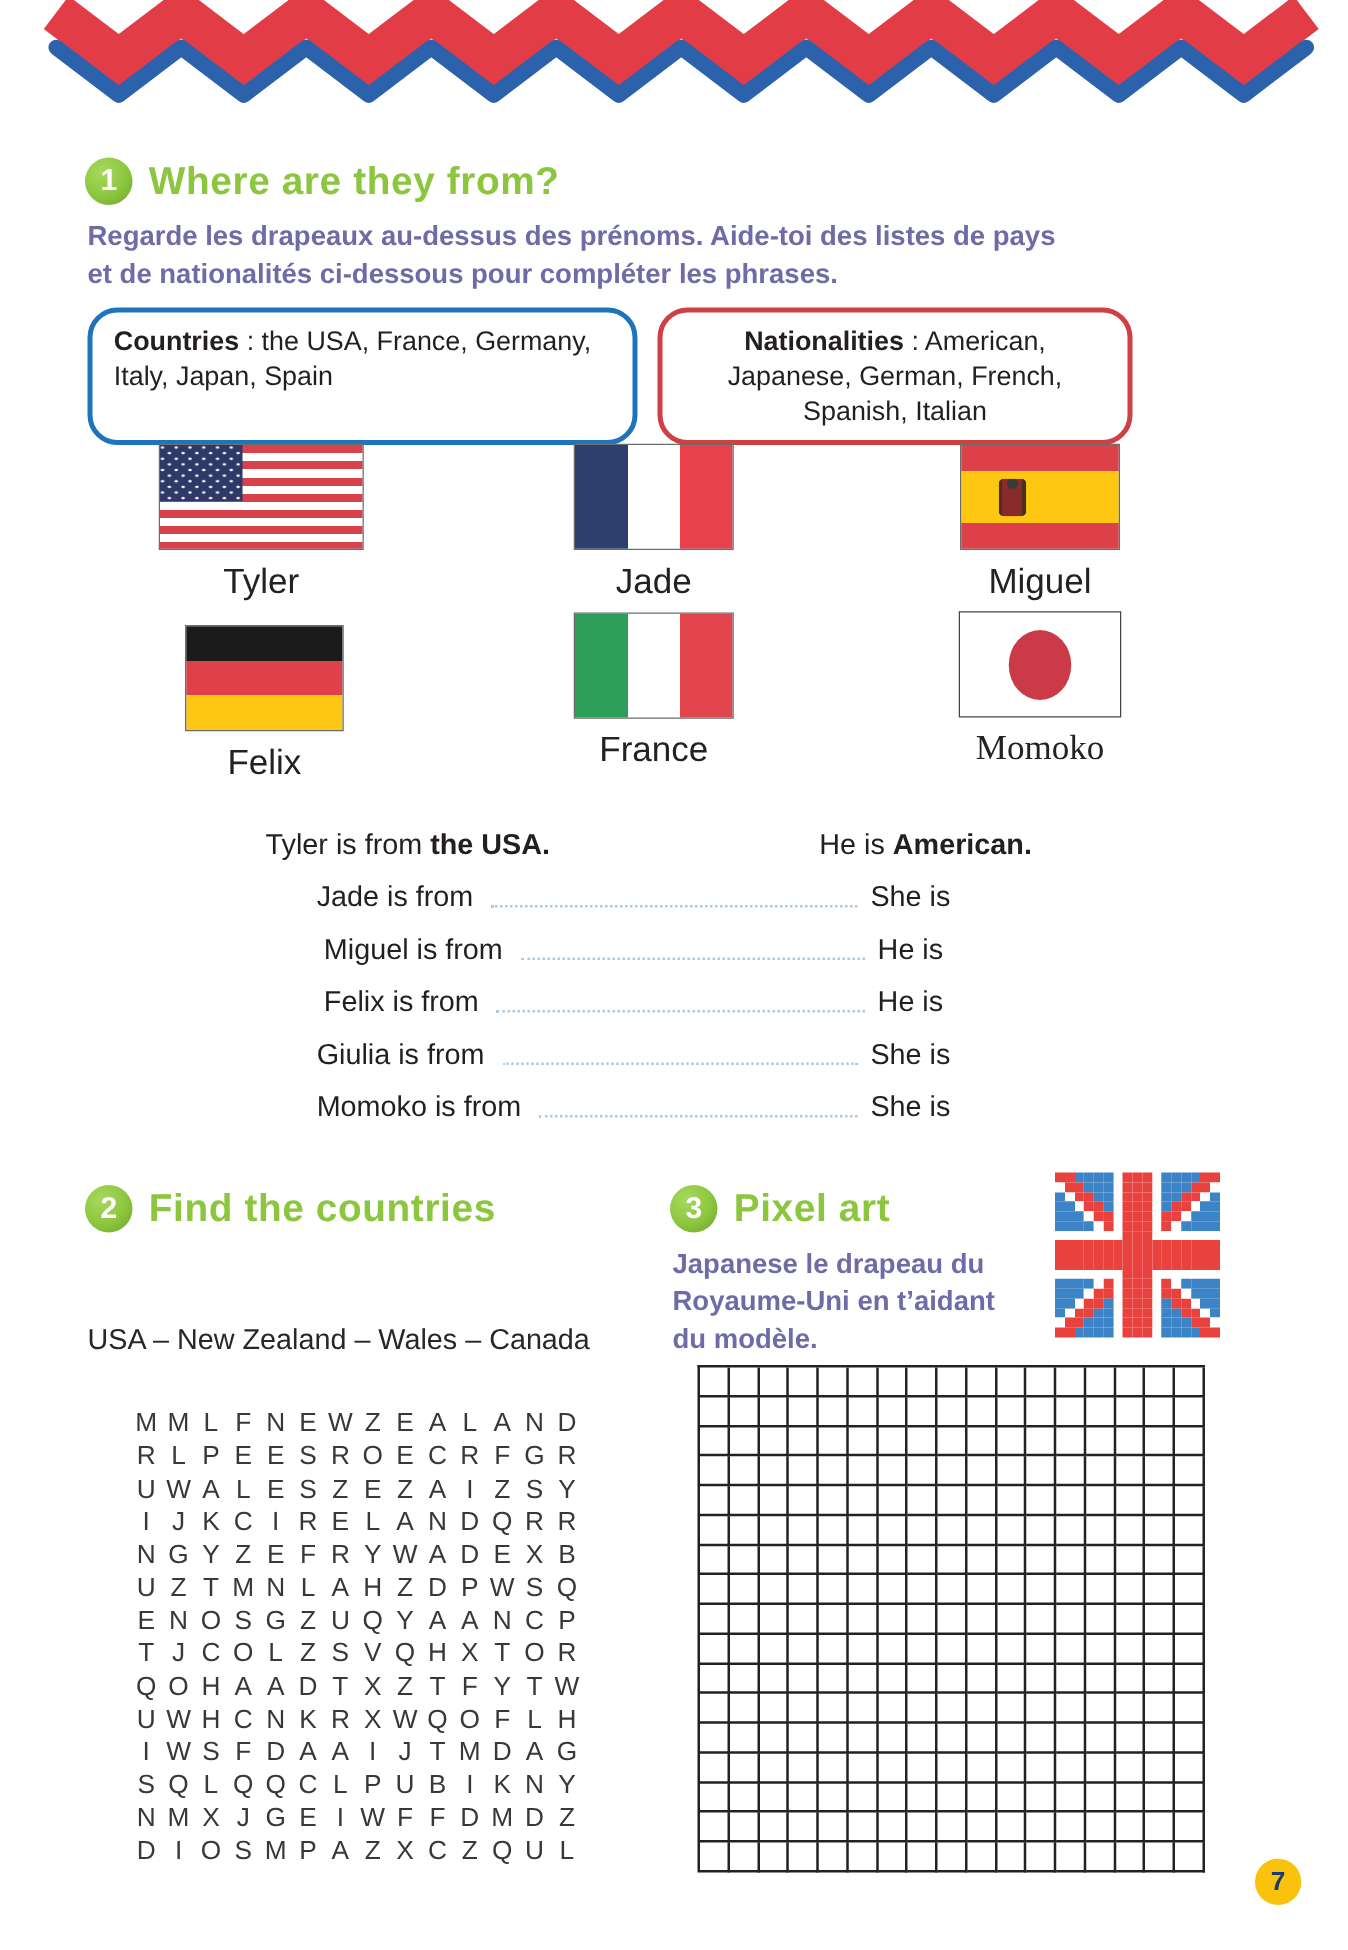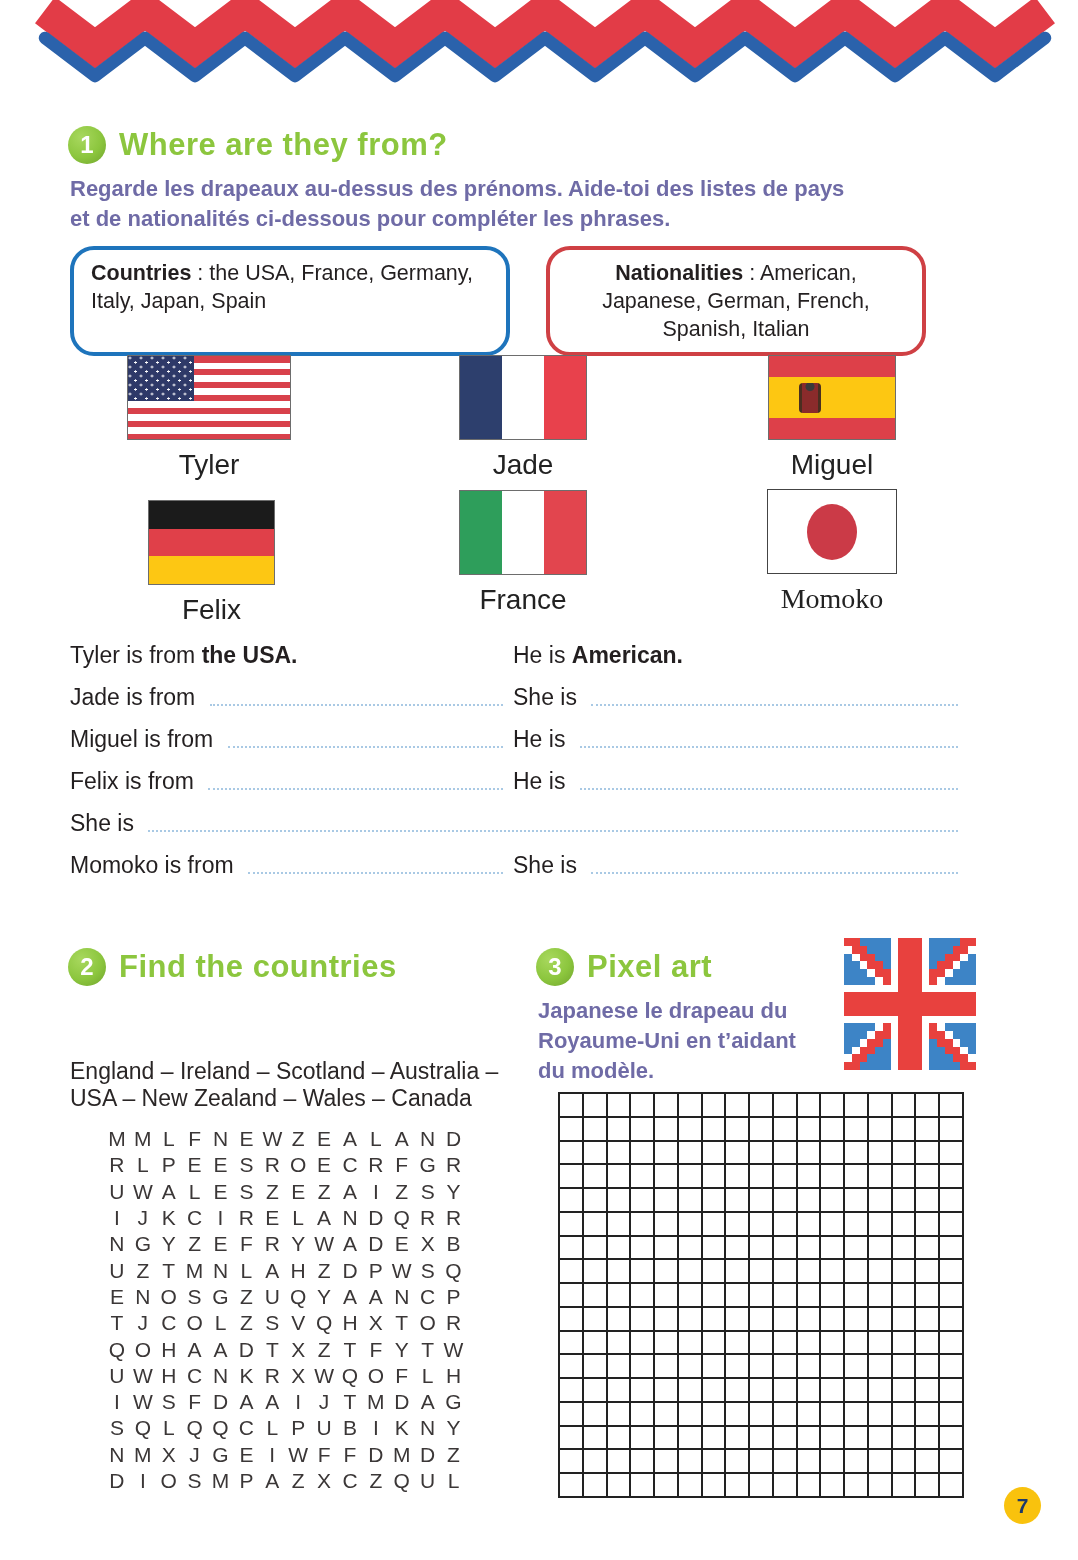--- a/index.html
+++ b/index.html
@@ -87,21 +87,21 @@
 
   <div class="abs sec-header" style="left:68px;top:126px;">
     <div class="sec-badge">1</div>
     <div class="sec-title">Where are they from?</div>
   </div>
   <div class="abs purple" style="left:70px;top:174px;width:860px;">
     <div>Regarde les drapeaux au-dessus des prénoms. Aide-toi des listes de pays</div>
     <div>et de nationalités ci-dessous pour compléter les phrases.</div>
   </div>
 
-  <div class="abs" style="left:70px;top:246px;display:flex;gap:36px;">
+  <div class="abs" style="left:70px;top:246px;display:flex;gap:16px;">
     <div class="word-box box-blue"><b>Countries</b><span> : </span><span>the USA, France, Germany, Italy, Japan, Spain</span></div>
     <div class="word-box box-red"><b>Nationalities</b><span> : </span><span>American, Japanese, German, French, Spanish, Italian</span></div>
   </div>
 
   <div id="flags">
       <div class="flag-wrap" style="left: 127px; top: 355px; width: 164px;">
         <div class="flag flag-usa" style="height: 85px;"></div>
         <div class="flag-caption">Tyler</div>
       </div>
       <div class="flag-wrap" style="left: 459px; top: 355px; width: 128px;">
@@ -119,21 +119,21 @@
       <div class="flag-wrap" style="left: 459px; top: 490px; width: 128px;">
         <div class="flag flag-italy" style="height: 85px;"></div>
         <div class="flag-caption">France</div>
       </div>
       <div class="flag-wrap" style="left: 767px; top: 489px; width: 130px; font-family: Liberation Serif, serif;">
         <div class="flag flag-japan" style="height: 85px;"></div>
         <div class="flag-caption">Momoko</div>
       </div>
     </div>
 
-  <div id="sentences" class="abs sentences" style="left:70px;top:630px;width:898px;">
+  <div id="sentences" class="abs sentences" style="left:70px;top:650px;width:898px;align-items:center;">
       <div class="sent-row">
         <div class="sent-left">
           <span class="sent-text">Tyler is from </span>
           <span class="sent-bold">the USA.</span>
         </div>
         <div class="sent-right">
           <span class="sent-text">He is </span>
           <span class="sent-bold">American.</span>
         </div>
       </div>
@@ -161,20 +161,24 @@
         <div class="sent-left">
           <span class="sent-text">Felix is from </span>
           <span class="blank-line"></span>
         </div>
         <div class="sent-right">
           <span class="sent-text">He is </span>
           <span class="blank-line"></span>
         </div>
       </div>
       <div class="sent-row">
+        <div class="sent-left">
+          <span class="sent-text">Giulia is from </span>
+          <span class="blank-line"></span>
+        </div>
         <div class="sent-right">
           <span class="sent-text">She is </span>
           <span class="blank-line"></span>
         </div>
       </div>
       <div class="sent-row">
         <div class="sent-left">
           <span class="sent-text">Momoko is from </span>
           <span class="blank-line"></span>
         </div>
@@ -183,21 +187,20 @@
           <span class="blank-line"></span>
         </div>
       </div>
     </div>
 
   <div class="abs sec-header" style="left:68px;top:948px;">
     <div class="sec-badge">2</div>
     <div class="sec-title">Find the countries</div>
   </div>
   <div class="abs blacklist" style="left:70px;top:1058px;width:470px;">
-    <div>England – Ireland – Scotland – Australia –</div>
     <div>USA – New Zealand – Wales – Canada</div>
   </div>
   <div id="wordsearch" class="abs ws-grid" style="left:104px;top:1126px;">
       <span class="ws-cell">M</span>
       <span class="ws-cell">M</span>
       <span class="ws-cell">L</span>
       <span class="ws-cell">F</span>
       <span class="ws-cell">N</span>
       <span class="ws-cell">E</span>
       <span class="ws-cell">W</span>

